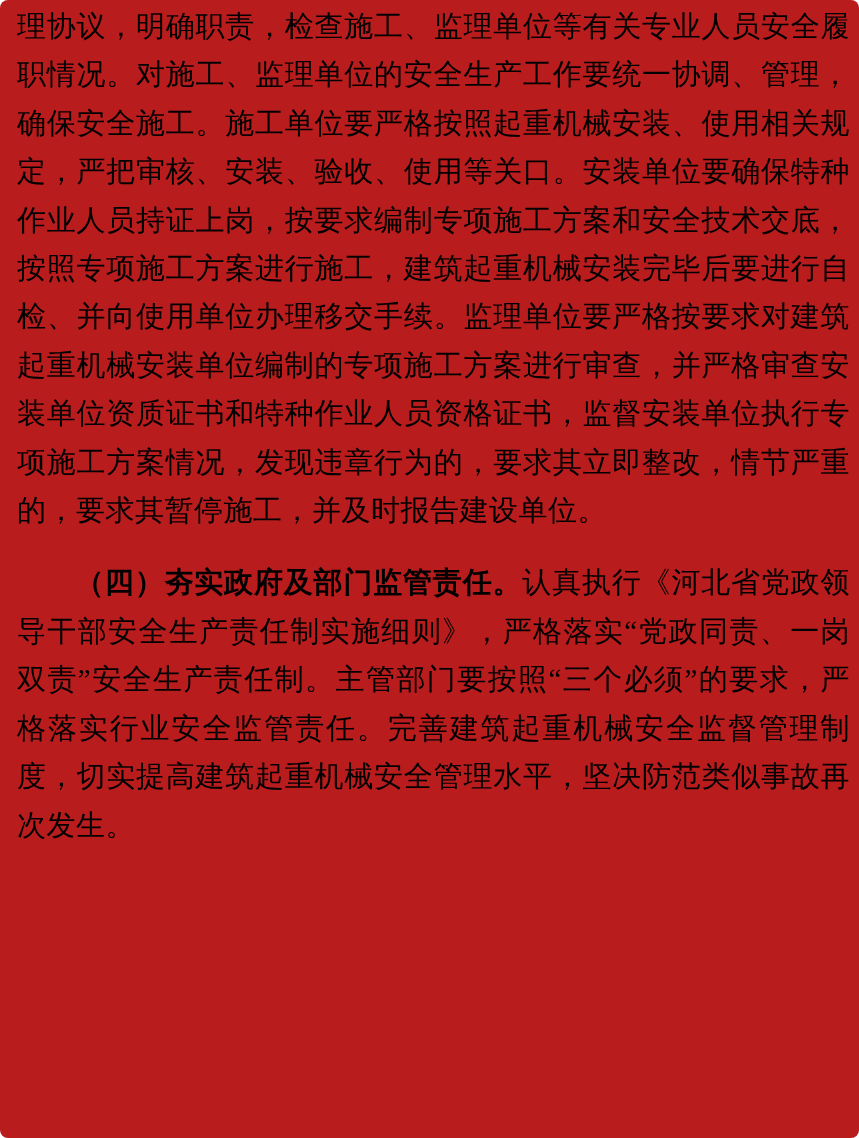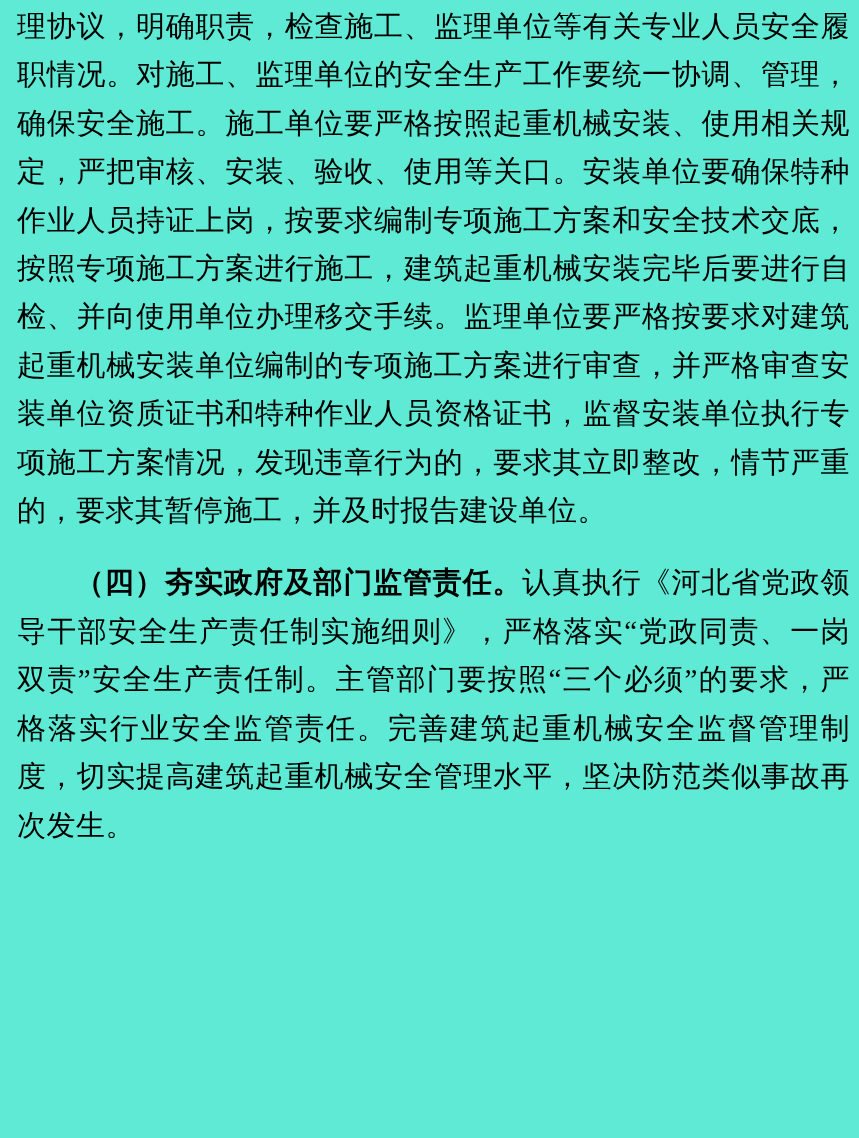--- a/index.html
+++ b/index.html
@@ -4,24 +4,25 @@
 <style>
   html, body {
     margin: 0;
     padding: 0;
     background: #ffffff;
   }
   .page {
     position: relative;
     width: 859px;
     height: 1138px;
-    background: #5eead4;
+    background: #b91c1c;
     overflow: hidden;
     color: #000000;
     font-family: "Liberation Serif", "DejaVu Serif", serif;
+    border-radius: 8px;
   }
   .text-body {
     position: absolute;
     left: 17px;
     top: 2px;
     width: 833px;
   }
   .para {
     margin: 0;
     font-size: 29px;

